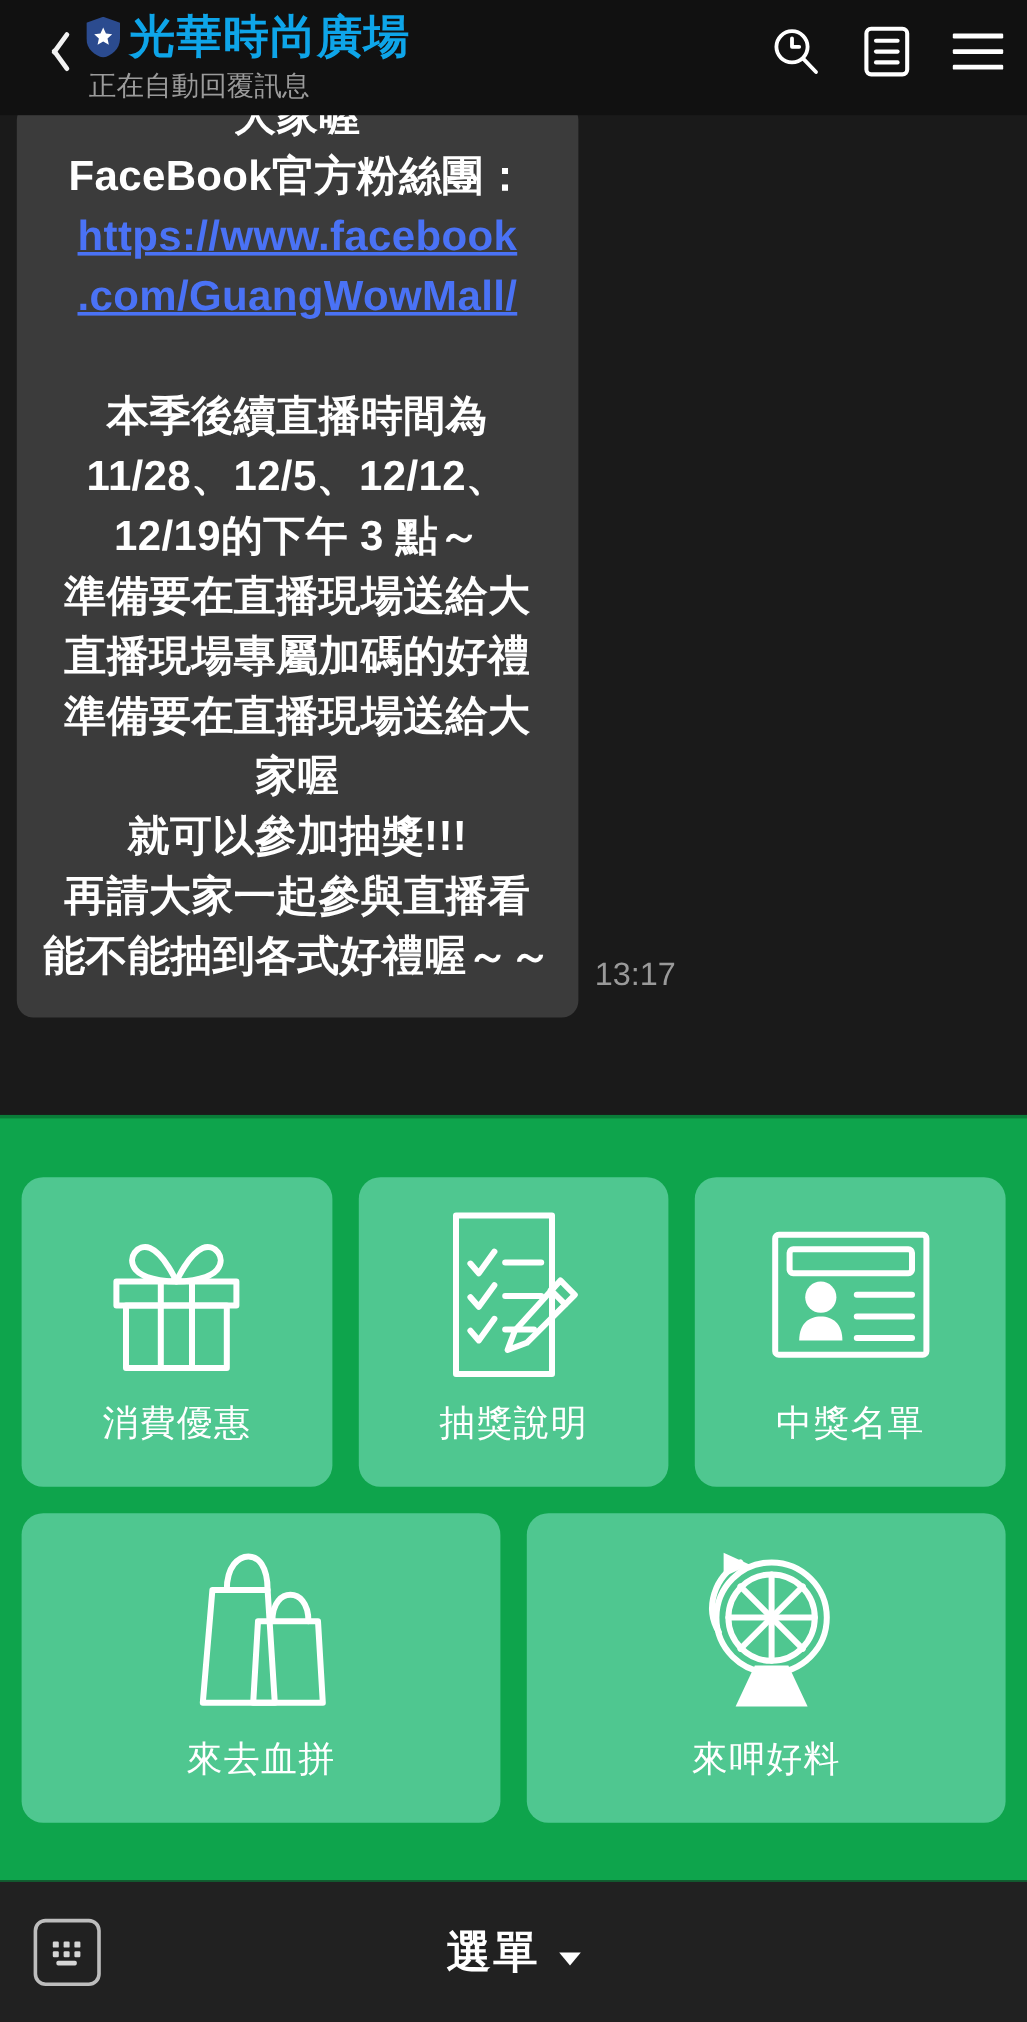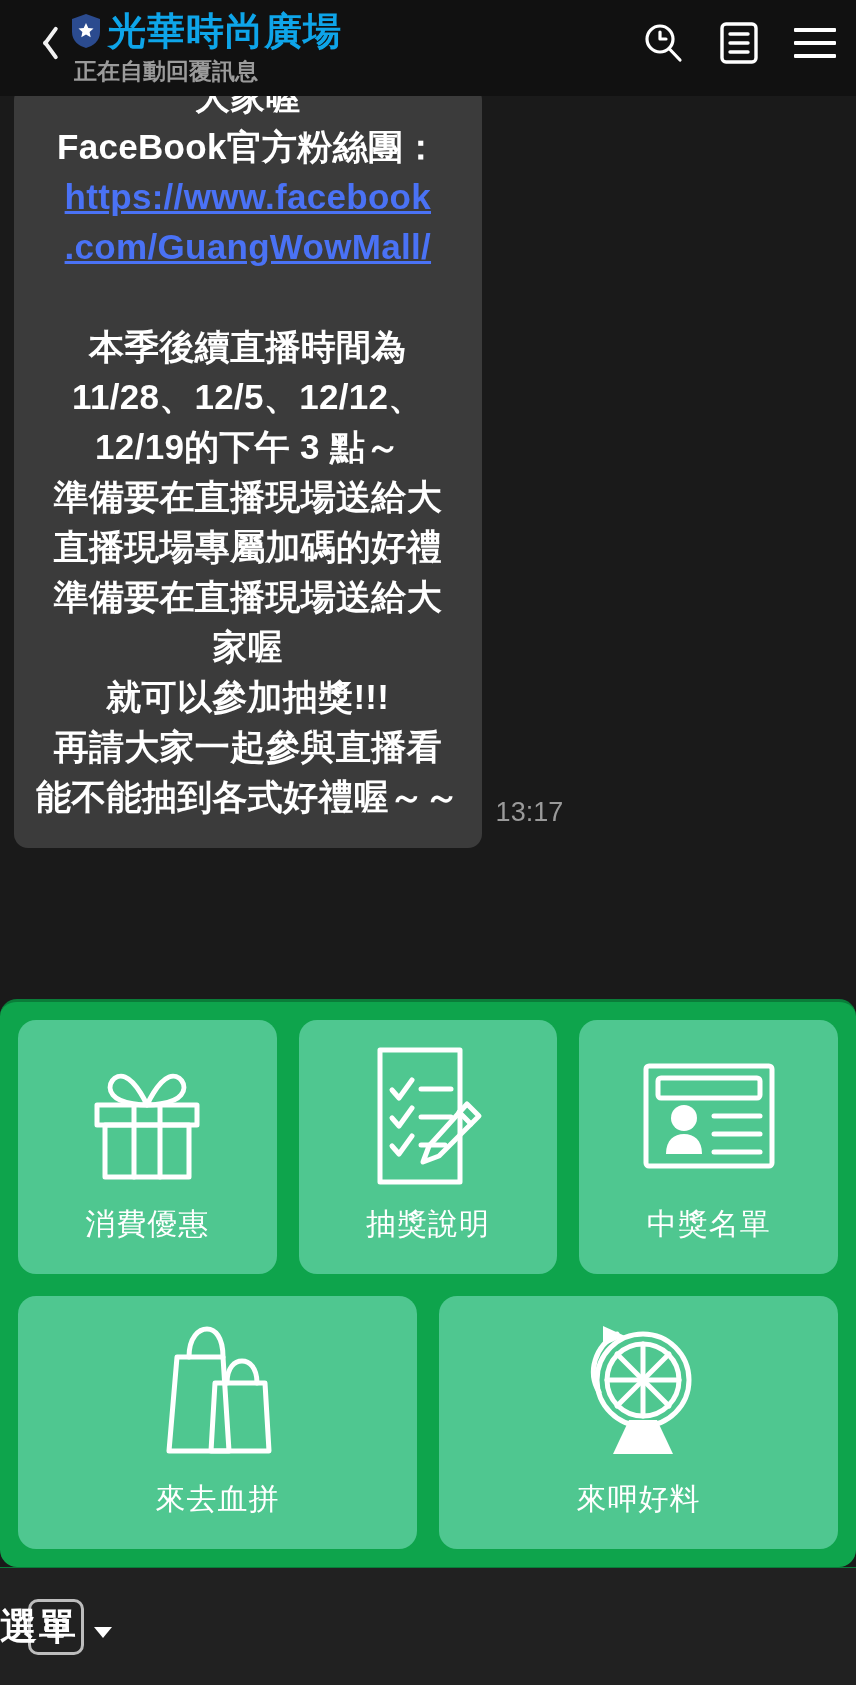--- a/index.html
+++ b/index.html
@@ -28,21 +28,20 @@
   .title-wrap { flex:1 1 auto; min-width:0; padding-top:2px; }
   .title-row { display:flex; align-items:center; gap:8px; }
   .shield { width:28px; height:34px; flex:0 0 28px; position:relative; display:block; }
   .chat-title {
     color:#0ea5e9; font-size:38px; line-height:46px; font-weight:700;
     letter-spacing:1px; white-space:nowrap;
   }
   .chat-subtitle {
     color:#9b9b9b; font-size:23px; line-height:30px; margin-top:2px; padding-left:2px;
     white-space:nowrap;
-    font-weight:bold;
   }
 
   .header-actions { display:flex; align-items:center; gap:30px; padding-top:14px; padding-right:4px; flex:0 0 auto; }
   .hicon { width:46px; height:46px; display:flex; align-items:center; justify-content:center; }
   .burger { width:42px; height:30px; display:flex; flex-direction:column; justify-content:space-between; }
   .burger span { display:block; height:4px; background:#ffffff; border-radius:1px; }
 
   
   .chat {
     flex:1 1 auto; position:relative; background:#1a1a1a;
@@ -63,47 +62,46 @@
   }
   .bubble p.clipped { margin-top:-14px; }
   .bubble a.link {
     color:#4a72f5; text-decoration:underline; font-weight:700; word-break:break-all;
   }
   .blank-line { height:50px; }
   .timestamp { color:#9a9a9a; font-size:27px; line-height:32px; padding-bottom:20px; white-space:nowrap; }
 
   
   .richmenu {
-    flex:0 0 auto; height:568px;
+    flex:0 0 auto; height:638px;
     background:#0ea44c;
     border-top:3px solid #0a7d39;
     display:flex; flex-direction:column;
     justify-content:center;
     padding:18px 18px;
     gap:22px;
-    border-radius:17px;
   }
   .rm-row { display:flex; gap:22px; height:258px; }
   .rm-cell {
     flex:1 1 0; background:#4fc790; border-radius:18px;
     display:flex; flex-direction:column; align-items:center; justify-content:center;
     padding-bottom:10px;
   }
   .rm-icon { height:150px; display:flex; align-items:center; justify-content:center; }
   .rm-label { color:#ffffff; font-size:30px; line-height:38px; margin-top:14px; letter-spacing:1px; }
 
   
   .bottombar {
     flex:0 0 118px; height:118px; background:#212121;
     display:flex; align-items:center; position:relative;
     border-top:1px solid #0a7d39;
   }
   .kbd-btn { width:56px; height:56px; margin-left:28px; border:3px solid #bdbdbd; border-radius:10px;
              display:flex; align-items:center; justify-content:center; }
-  .menu-center { position:absolute; left:0; right:0; display:flex; align-items:center; gap:16px; pointer-events:none; }
+  .menu-center { position:absolute; left:0; right:0; display:flex; align-items:center; justify-content:center; gap:16px; pointer-events:none; }
   .menu-label { color:#ffffff; font-size:37px; font-weight:700; letter-spacing:2px; }
   .caret-down { width:0; height:0; border-left:9px solid transparent; border-right:9px solid transparent; border-top:11px solid #ffffff; margin-top:12px; }
 </style>
 </head>
 <body>
 
 <div class="screen">
 
   <div class="header">
 

